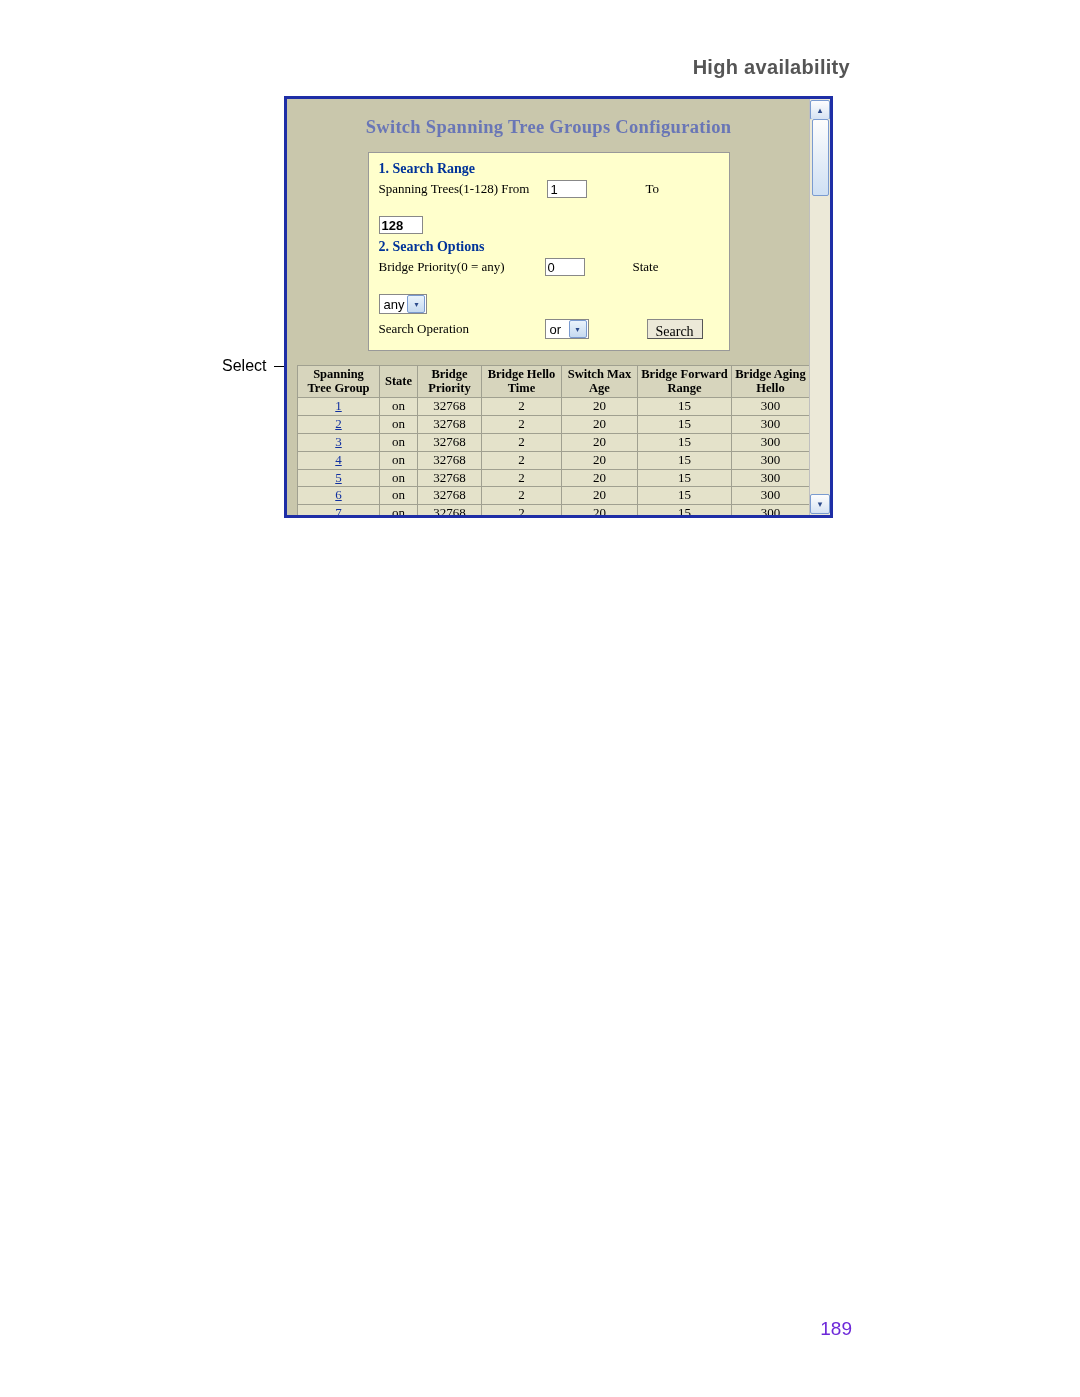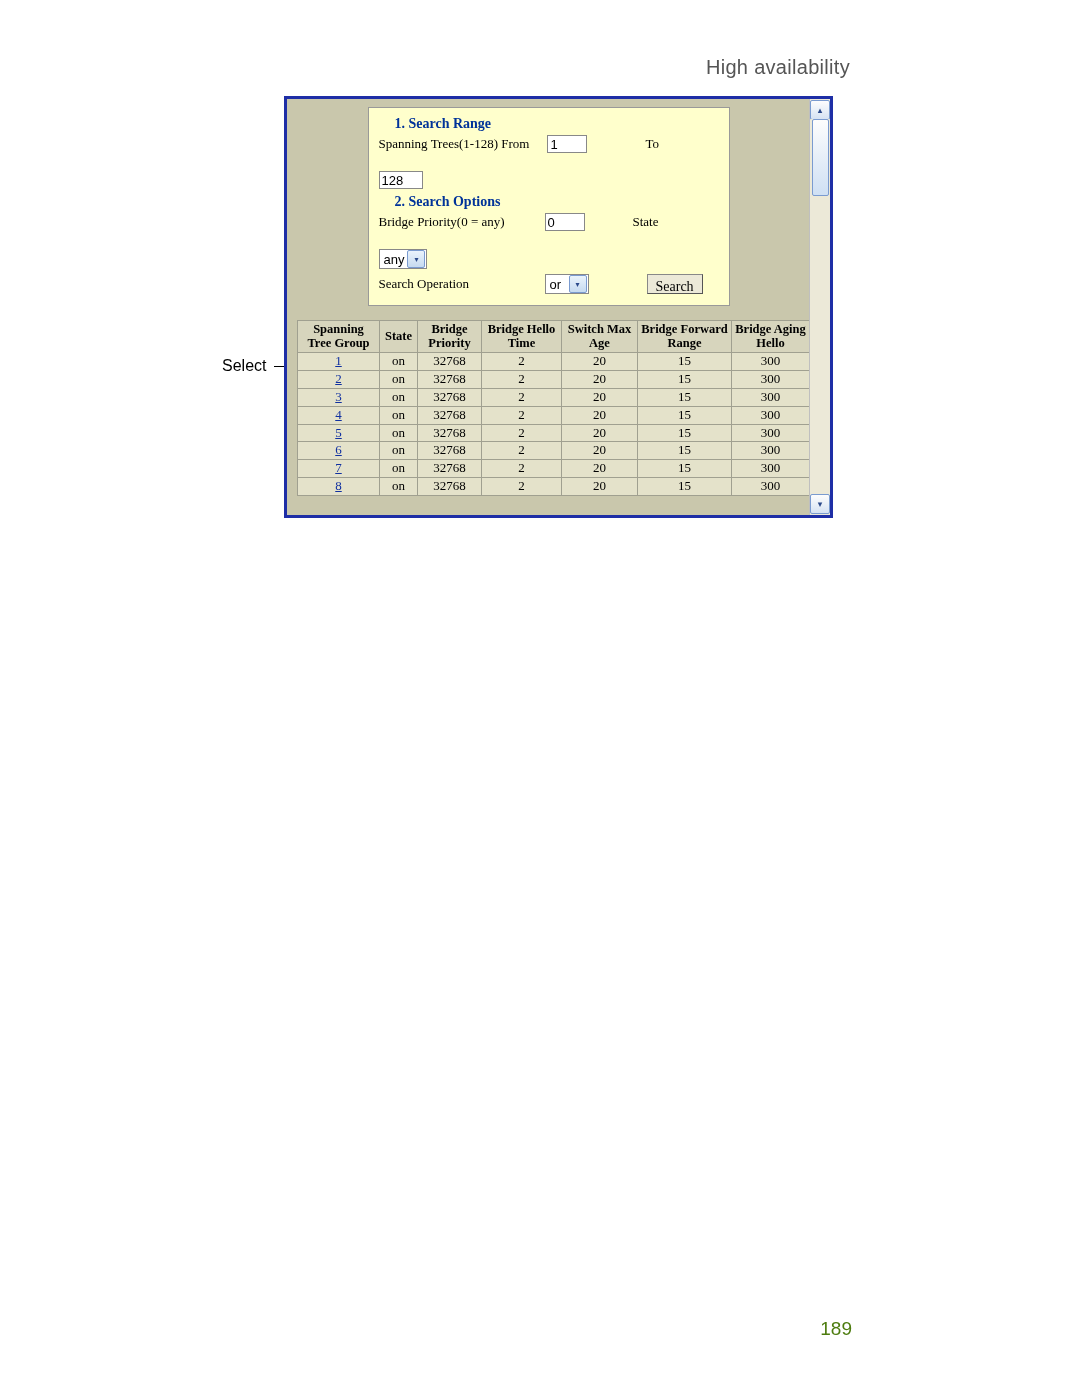--- a/index.html
+++ b/index.html
@@ -18,33 +18,33 @@
     position: relative;
   }
 
   
   .page-header-label {
     position: absolute;
     top: 56px;
     right: 230px;
     font-family: "Lucida Sans", "Trebuchet MS", Arial, sans-serif;
     font-size: 20px;
-    font-weight: 400;
+    font-weight: 700;
     color: #555;
     letter-spacing: 0.3px;
   }
 
   
   .page-number {
     position: absolute;
     bottom: 57px;
     right: 228px;
     font-family: "Lucida Sans", Arial, sans-serif;
     font-size: 19px;
-    color: #4d7c0f;
+    color: #6d28d9;
   }
 
   
   .select-callout {
     position: absolute;
     left: 222px;
     top: 357px;
     font-family: Arial, sans-serif;
     font-size: 16px;
     color: #000;
@@ -140,21 +140,21 @@
     border: 1px solid #999;
     padding: 6px 10px 6px 10px;
     font-family: "Times New Roman", serif;
     font-size: 14px;
     color: #000;
   }
   .search-panel .section-head {
     font-weight: bold;
     color: #003399;
     font-size: 14px;
-    margin: 2px 0 3px 16px;
+    margin: 2px 0 3px 0;
   }
   .search-panel .row {
     margin: 2px 0 5px 0;
     display: flex;
     align-items: center;
     gap: 18px;
     flex-wrap: wrap;
     font-size: 13px;
   }
   .search-panel label { white-space: nowrap; }
@@ -237,29 +237,30 @@
 
   <div class="select-callout">
     <span>Select</span>
     <span class="line"></span>
   </div>
 
   <div class="frame">
 
     <div class="viewport">
       <div class="content">
+        <div class="title">Switch Spanning Tree Groups Configuration</div>
 
         <div class="search-panel">
           <div class="section-head">1. Search Range</div>
           <div class="row">
             <label>Spanning Trees(1-128) From</label>
             <input type="text" style="width: 34px;" value="1">
             <span style="width:22px"></span>
             <label>To</label>
-            <input type="text" style="width: 38px;" value="128">
+            <input type="text" style="width: 38px; font-weight: bold;" value="128">
           </div>
 
           <div class="section-head">2. Search Options</div>
           <div class="row">
             <label style="width:148px">Bridge Priority(0 = any)</label>
             <input type="text" style="width: 34px;" value="0">
             <span style="width:12px"></span>
             <label>State</label>
             <span class="mock-select">
               <span class="sel-text">any</span>

